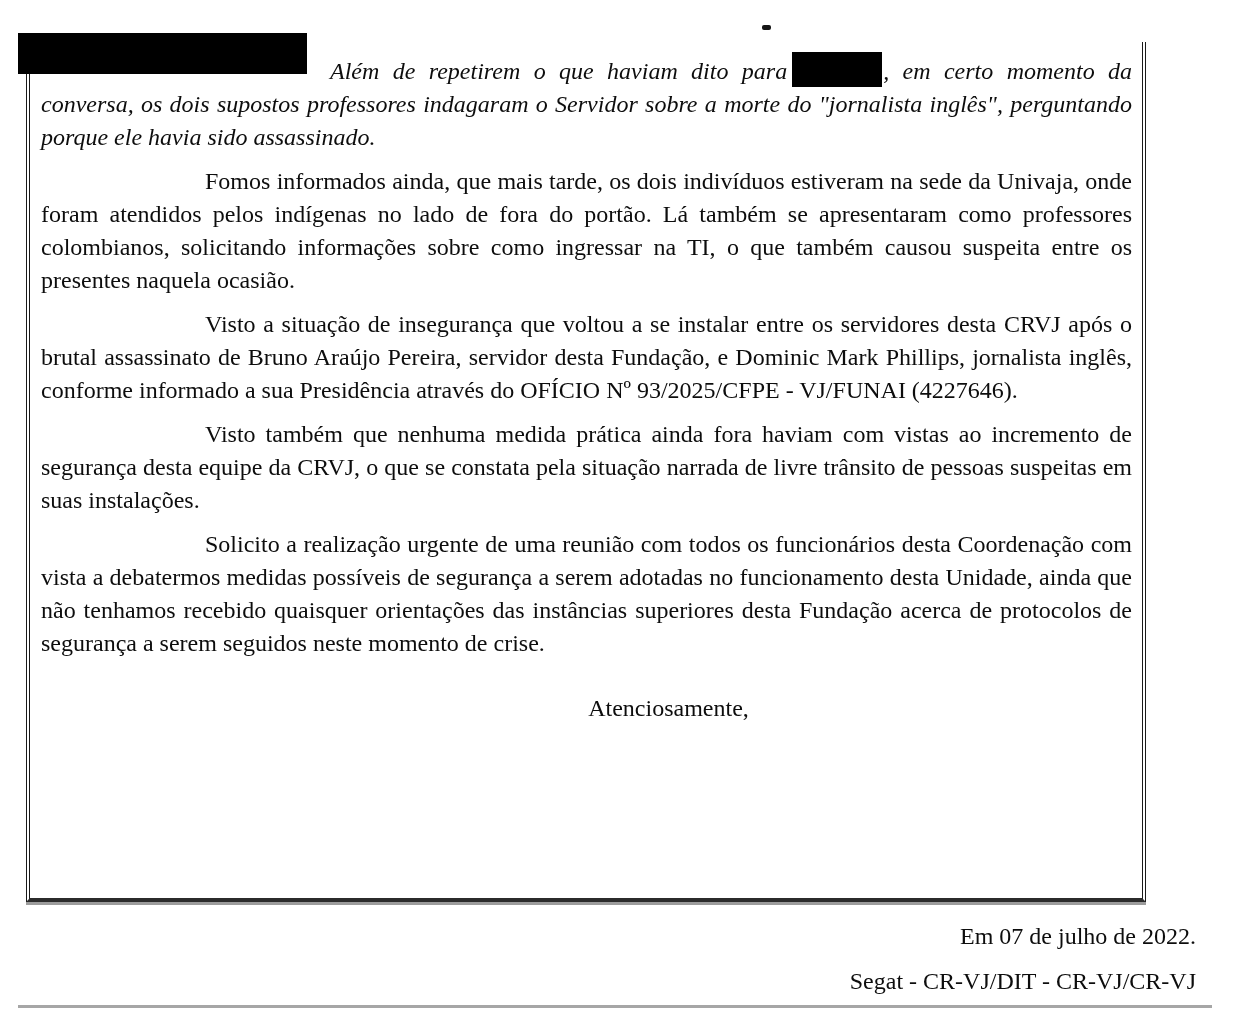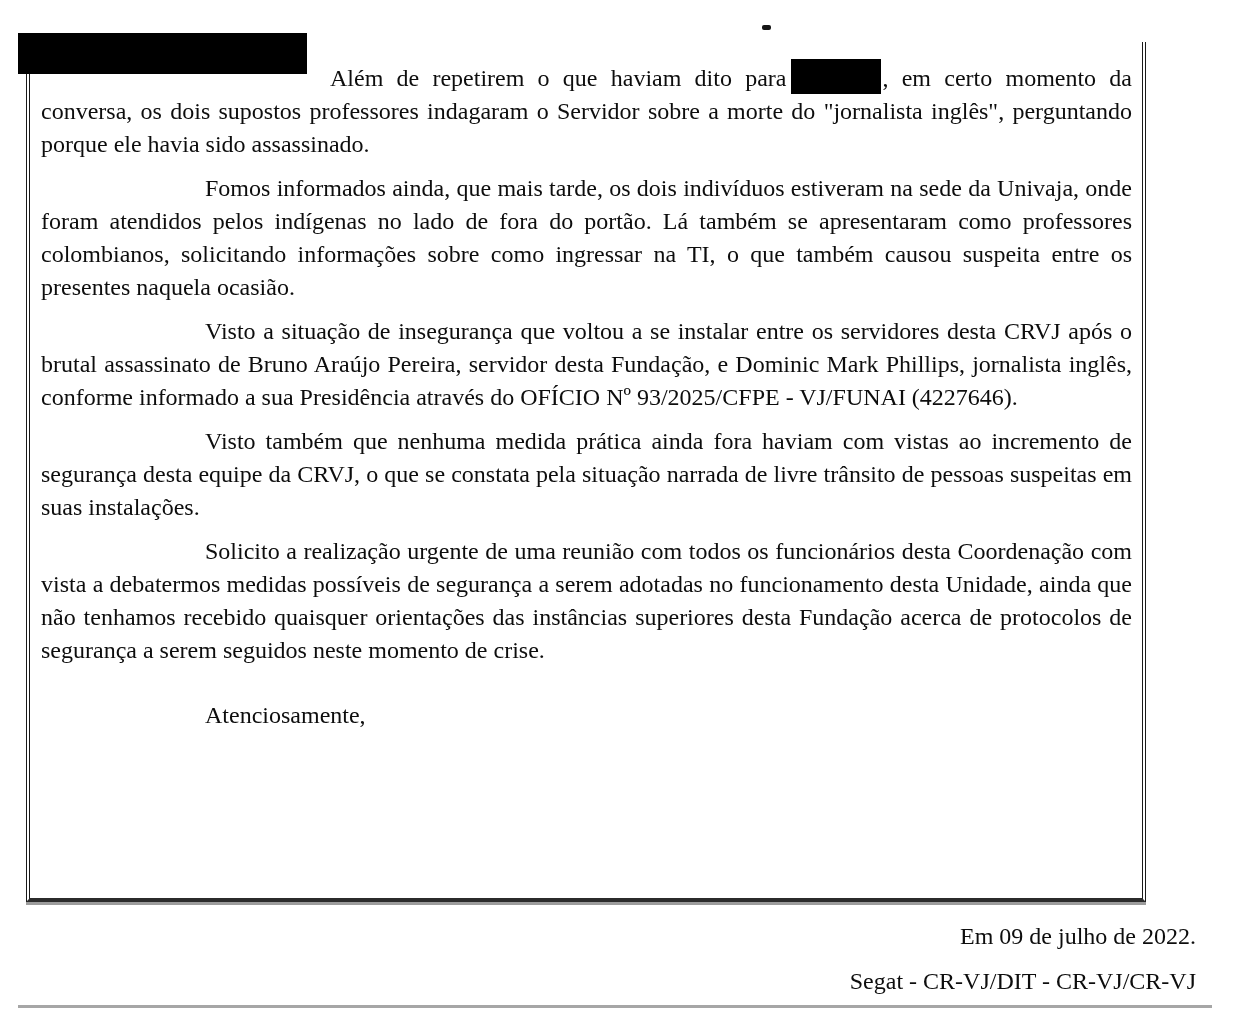--- a/index.html
+++ b/index.html
@@ -32,22 +32,23 @@
   }
   .letter-box p {
     margin: 11px 0;
     font-size: 24px;
     line-height: 33px;
     text-align: justify;
     text-indent: 164px;
     color: #0d0d0d;
   }
   p.p-opening {
-    margin-top: 15px;
+    margin-top: 8px;
     text-indent: 0;
+    font-style: italic;
   }
   .first-line-spacer {
     display: inline-block;
     width: 289px;
     height: 1px;
   }
   .redaction-bar-top {
     position: absolute;
     left: 18px;
     top: 33px;
@@ -70,21 +71,21 @@
     left: 762px;
     top: 25px;
     width: 9px;
     height: 5px;
     background: #151515;
     border-radius: 2px;
     z-index: 3;
   }
   p.closing-line {
     margin-top: 32px;
-    text-align: left;
+    text-align: center;
   }
   .footer-block {
     position: absolute;
     top: 920px;
     right: 44px;
     text-align: right;
     font-size: 24px;
     line-height: 33px;
     color: #0d0d0d;
   }
@@ -119,19 +120,19 @@
     <p>Visto também que nenhuma medida prática ainda fora haviam com vistas ao incremento de segurança desta equipe da CRVJ, o que se constata pela situação narrada de livre trânsito de pessoas suspeitas em suas instalações.</p>
 
     <p>Solicito a realização urgente de uma reunião com todos os funcionários desta Coordenação com vista a debatermos medidas possíveis de segurança a serem adotadas no funcionamento desta Unidade, ainda que não tenhamos recebido quaisquer orientações das instâncias superiores desta Fundação acerca de protocolos de segurança a serem seguidos neste momento de crise.</p>
 
 
     <p class="closing-line">Atenciosamente,</p>
 
   </div>
 
   <div class="footer-block">
-    <div class="footer-date">Em 09 de julho de 2022.</div>
+    <div class="footer-date">Em 07 de julho de 2022.</div>
     <div>Segat - CR-VJ/DIT - CR-VJ/CR-VJ</div>
   </div>
 
   <div class="bottom-rule"></div>
 
 </div>
 
 </body></html>

